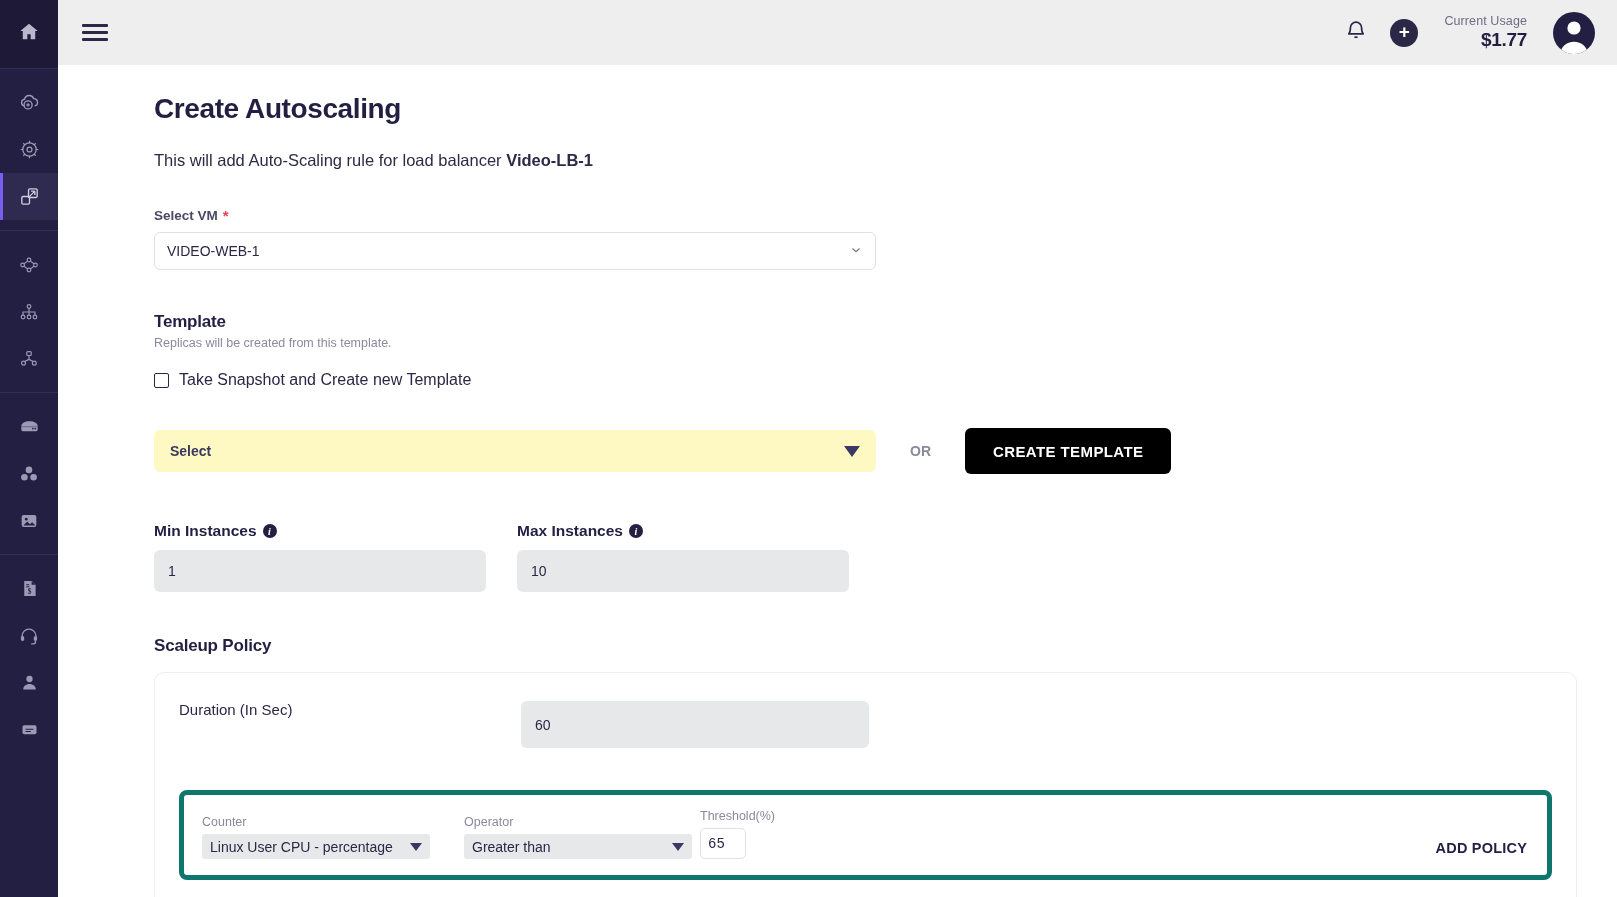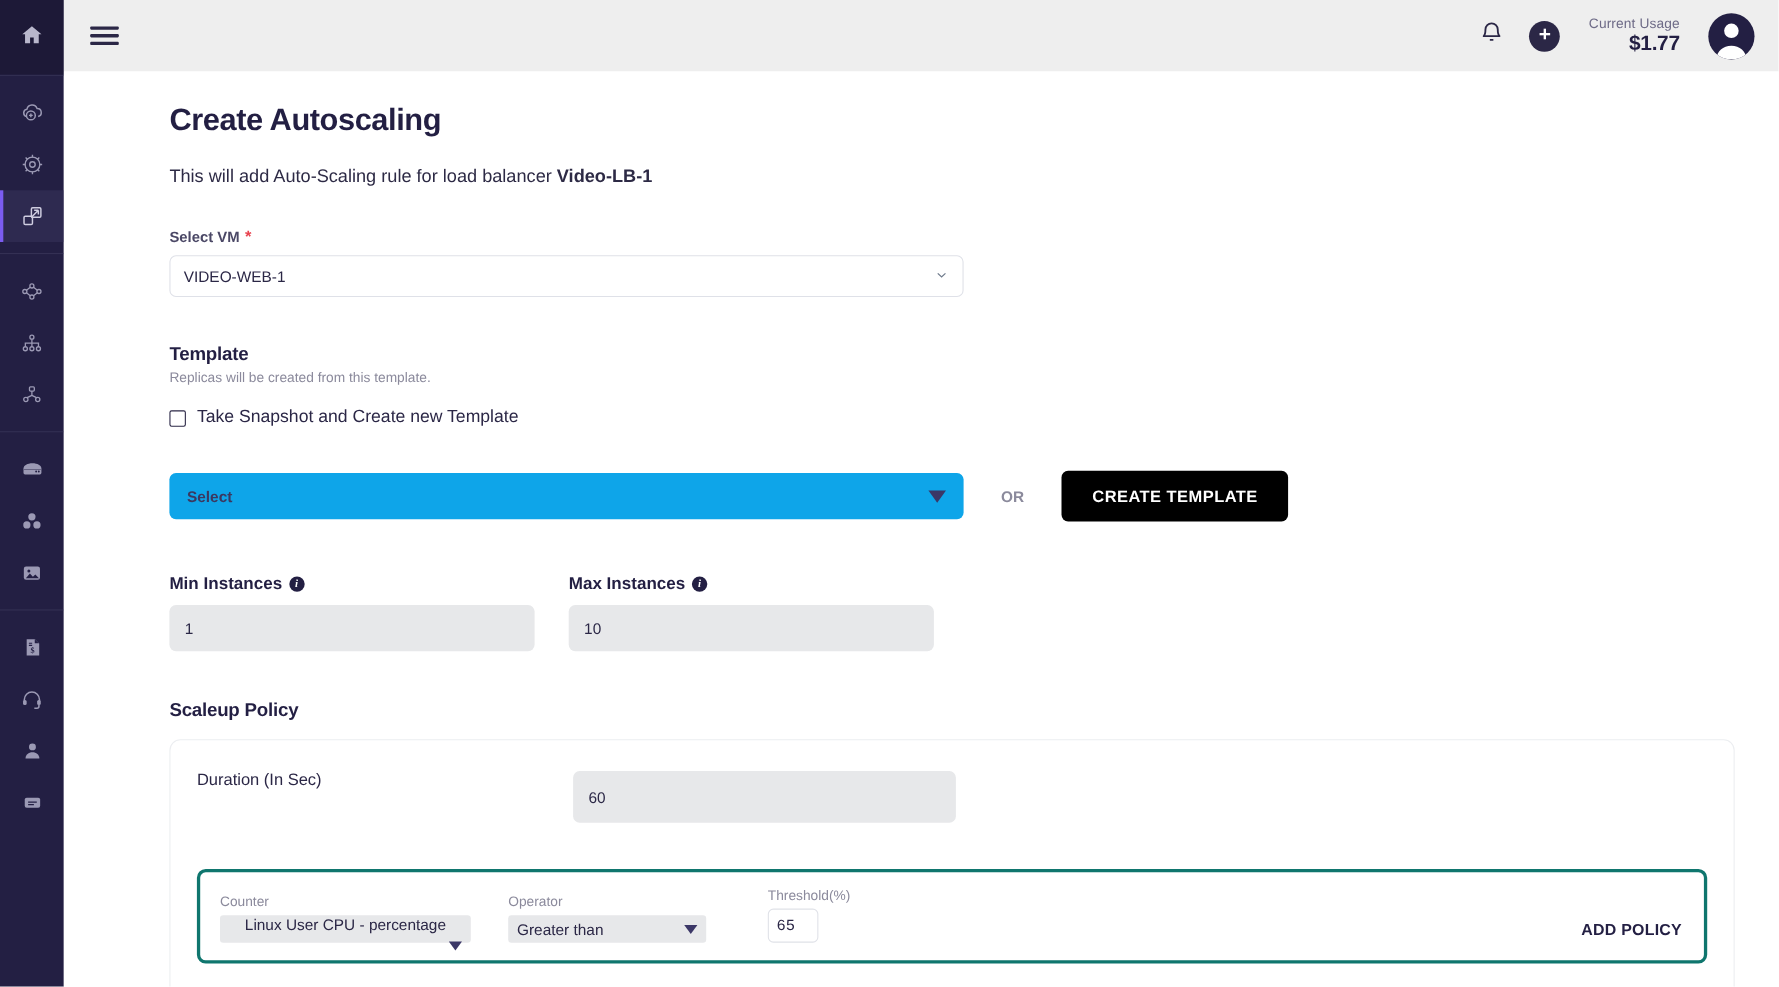--- a/index.html
+++ b/index.html
@@ -119,21 +119,21 @@
 
   .checkrow { display: flex; align-items: center; gap: 10px; margin-top: 21px; cursor: pointer; }
   .checkbox {
     width: 15px; height: 15px; border: 1.6px solid #2b2746;
     background: #fff; border-radius: 2px; flex: 0 0 15px;
   }
   .checkrow-label { font-size: 16px; color: #2b2746; }
 
   .select-grey {
     width: 722px; height: 42px;
-    background: #0ea5e9; border-radius: 6px;
+    background: #fef9c3; border-radius: 6px;
     display: flex; align-items: center;
     padding: 0 16px; cursor: pointer;
     font-size: 14px; font-weight: 700; color: #3b3860;
   }
   .select-grey .caret { margin-left: auto; }
   .caret {
     width: 0; height: 0;
     border-left: 8px solid transparent; border-right: 8px solid transparent;
     border-top: 11px solid #3b3767;
   }
@@ -170,21 +170,21 @@
     border: 1px solid #eceef1; border-top-left-radius: 10px; border-top-right-radius: 10px;
     background: #fff;
     margin-top: 16px;
     padding: 28px 24px 22px 24px;
   }
   .duration-row { display: flex; align-items: flex-start; }
   .duration-label { font-size: 15px; color: #2b2746; width: 342px; }
 
   .policy-card {
     margin-top: 42px;
-    border: 3px solid #0f766e; border-radius: 8px;
+    border: 5px solid #0f766e; border-radius: 8px;
     padding: 14px 20px 16px 18px;
     display: flex; align-items: flex-end; gap: 0;
   }
   .pc-field { display: flex; flex-direction: column; }
   .pc-label { font-size: 12.5px; color: #8b8a9c; margin-bottom: 5px; }
   .pc-select {
     background: #e7e8ea; border-radius: 3px;
     height: 25px; display: flex; align-items: center;
     padding: 0 8px; gap: 8px; cursor: pointer;
     font-size: 14px; color: #2b2746;
@@ -445,29 +445,29 @@
 
       <div class="card">
         <div class="duration-row">
           <span class="duration-label">Duration (In Sec)</span>
           <input class="input-grey" style="width: 348px; height: 47px;" value="60">
         </div>
 
         <div class="policy-card">
           <div class="pc-field" style="width:262px;">
             <span class="pc-label">Counter</span>
-            <div class="pc-select" style="width:228px;flex-direction:column;">
+            <div class="pc-select" style="width:228px;">
               <span>Linux User CPU - percentage</span>
               <span class="caret sm"></span>
             </div>
           </div>
 
           <div class="pc-field" style="width:236px;">
             <span class="pc-label">Operator</span>
-            <div class="pc-select" style="width:180px;">
+            <div class="pc-select" style="width:228px;">
               <span>Greater than</span>
               <span class="caret sm"></span>
             </div>
           </div>
 
           <div class="pc-field">
             <span class="pc-label">Threshold(%)</span>
             <input class="pc-input" value="65" style="">
           </div>
 

